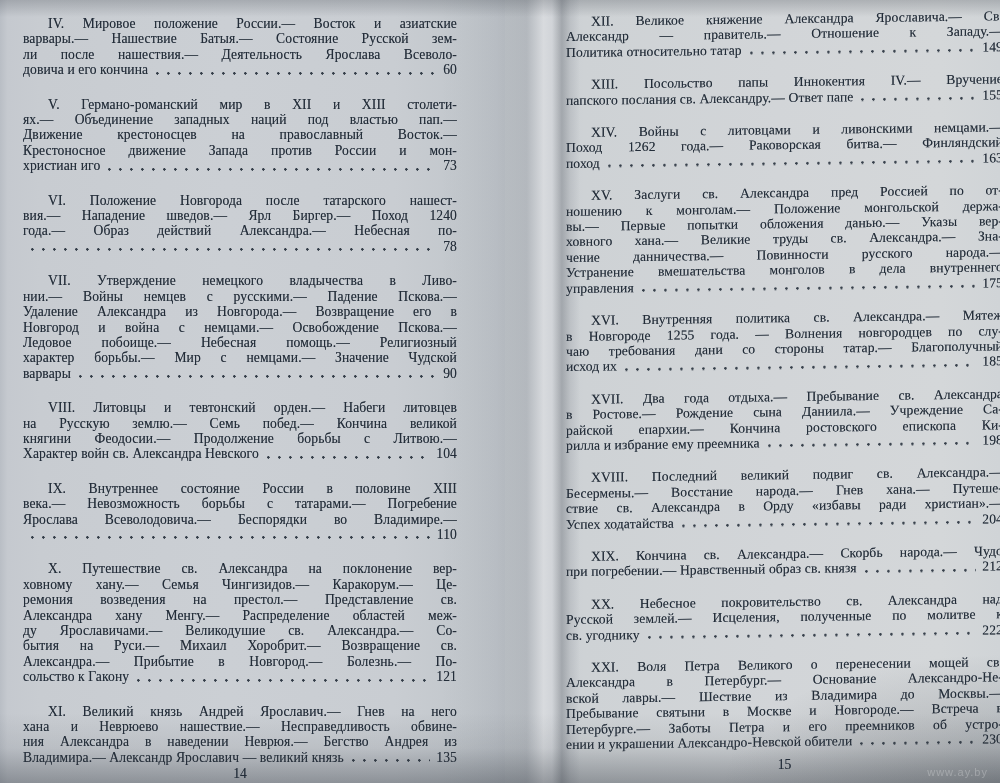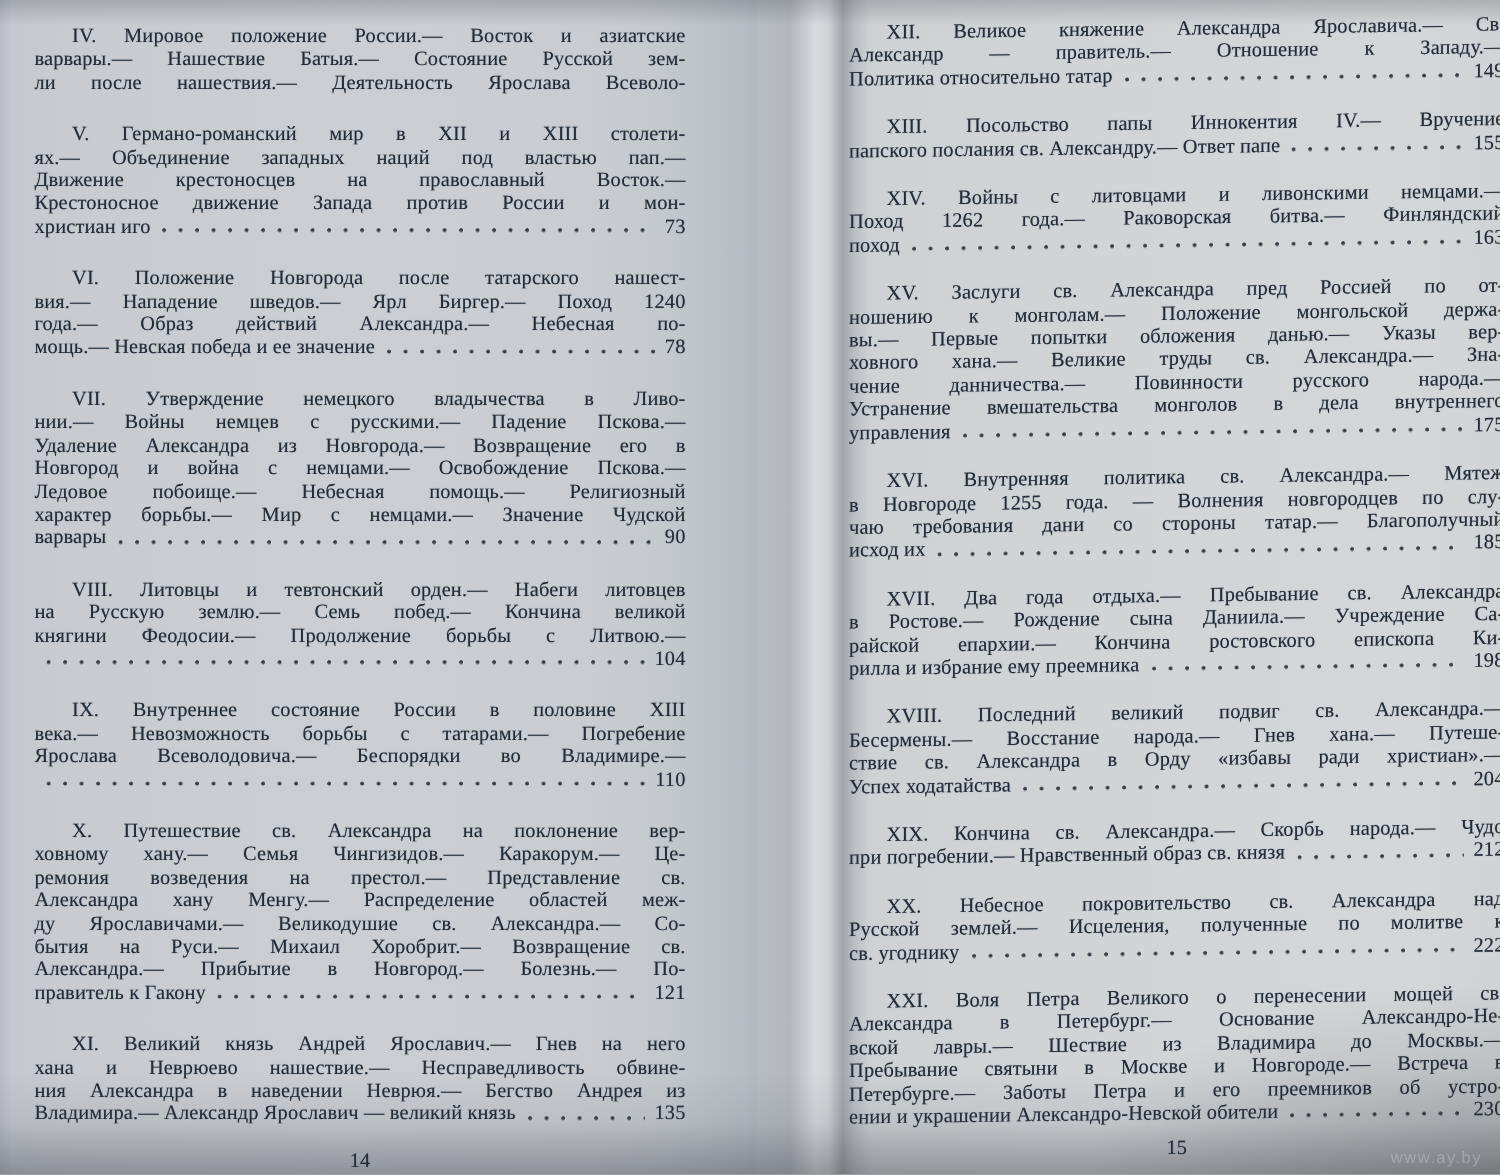--- a/index.html
+++ b/index.html
@@ -103,38 +103,42 @@
 
 <div class="photo">
   <div class="page page-left"></div>
   <div class="page page-right"></div>
 
   <div class="col col-left">
       <div class="toc-entry">
         <div class="toc-line first">IV. Мировое положение России.— Восток и азиатские</div>
         <div class="toc-line">варвары.— Нашествие Батыя.— Состояние Русской зем-</div>
         <div class="toc-line">ли после нашествия.— Деятельность Ярослава Всеволо-</div>
+        <div class="toc-lastline">
+          <span class="tail">довича и его кончина</span>
+          <span class="leader"></span>
+          <span class="pagenum">60</span>
+        </div>
       </div>
       <div class="toc-entry">
         <div class="toc-line first">V. Германо-романский мир в XII и XIII столети-</div>
         <div class="toc-line">ях.— Объединение западных наций под властью пап.—</div>
         <div class="toc-line">Движение крестоносцев на православный Восток.—</div>
         <div class="toc-line">Крестоносное движение Запада против России и мон-</div>
         <div class="toc-lastline">
           <span class="tail">христиан иго</span>
           <span class="leader"></span>
           <span class="pagenum">73</span>
         </div>
       </div>
       <div class="toc-entry">
         <div class="toc-line first">VI. Положение Новгорода после татарского нашест-</div>
         <div class="toc-line">вия.— Нападение шведов.— Ярл Биргер.— Поход 1240</div>
         <div class="toc-line">года.— Образ действий Александра.— Небесная по-</div>
         <div class="toc-lastline">
-          <span class="tail">мощь.— Невская победа и ее значение</span>
           <span class="leader"></span>
           <span class="pagenum">78</span>
         </div>
       </div>
       <div class="toc-entry">
         <div class="toc-line first">VII. Утверждение немецкого владычества в Ливо-</div>
         <div class="toc-line">нии.— Войны немцев с русскими.— Падение Пскова.—</div>
         <div class="toc-line">Удаление Александра из Новгорода.— Возвращение его в</div>
         <div class="toc-line">Новгород и война с немцами.— Освобождение Пскова.—</div>
         <div class="toc-line">Ледовое побоище.— Небесная помощь.— Религиозный</div>
@@ -143,20 +147,21 @@
           <span class="tail">варвары</span>
           <span class="leader"></span>
           <span class="pagenum">90</span>
         </div>
       </div>
       <div class="toc-entry">
         <div class="toc-line first">VIII. Литовцы и тевтонский орден.— Набеги литовцев</div>
         <div class="toc-line">на Русскую землю.— Семь побед.— Кончина великой</div>
         <div class="toc-line">княгини Феодосии.— Продолжение борьбы с Литвою.—</div>
         <div class="toc-lastline">
+          <span class="tail">Характер войн св. Александра Невского</span>
           <span class="leader"></span>
           <span class="pagenum">104</span>
         </div>
       </div>
       <div class="toc-entry">
         <div class="toc-line first">IX. Внутреннее состояние России в половине XIII</div>
         <div class="toc-line">века.— Невозможность борьбы с татарами.— Погребение</div>
         <div class="toc-line">Ярослава Всеволодовича.— Беспорядки во Владимире.—</div>
         <div class="toc-lastline">
           <span class="leader"></span>
@@ -165,21 +170,21 @@
       </div>
       <div class="toc-entry">
         <div class="toc-line first">X. Путешествие св. Александра на поклонение вер-</div>
         <div class="toc-line">ховному хану.— Семья Чингизидов.— Каракорум.— Це-</div>
         <div class="toc-line">ремония возведения на престол.— Представление св.</div>
         <div class="toc-line">Александра хану Менгу.— Распределение областей меж-</div>
         <div class="toc-line">ду Ярославичами.— Великодушие св. Александра.— Со-</div>
         <div class="toc-line">бытия на Руси.— Михаил Хоробрит.— Возвращение св.</div>
         <div class="toc-line">Александра.— Прибытие в Новгород.— Болезнь.— По-</div>
         <div class="toc-lastline">
-          <span class="tail">правитель к Гакону</span>
+          <span class="tail">сольство к Гакону</span>
           <span class="leader"></span>
           <span class="pagenum">121</span>
         </div>
       </div>
       <div class="toc-entry">
         <div class="toc-line first">XI. Великий князь Андрей Ярославич.— Гнев на него</div>
         <div class="toc-line">хана и Неврюево нашествие.— Несправедливость обвине-</div>
         <div class="toc-line">ния Александра в наведении Неврюя.— Бегство Андрея из</div>
         <div class="toc-lastline">
           <span class="tail">Владимира.— Александр Ярославич — великий князь</span>

